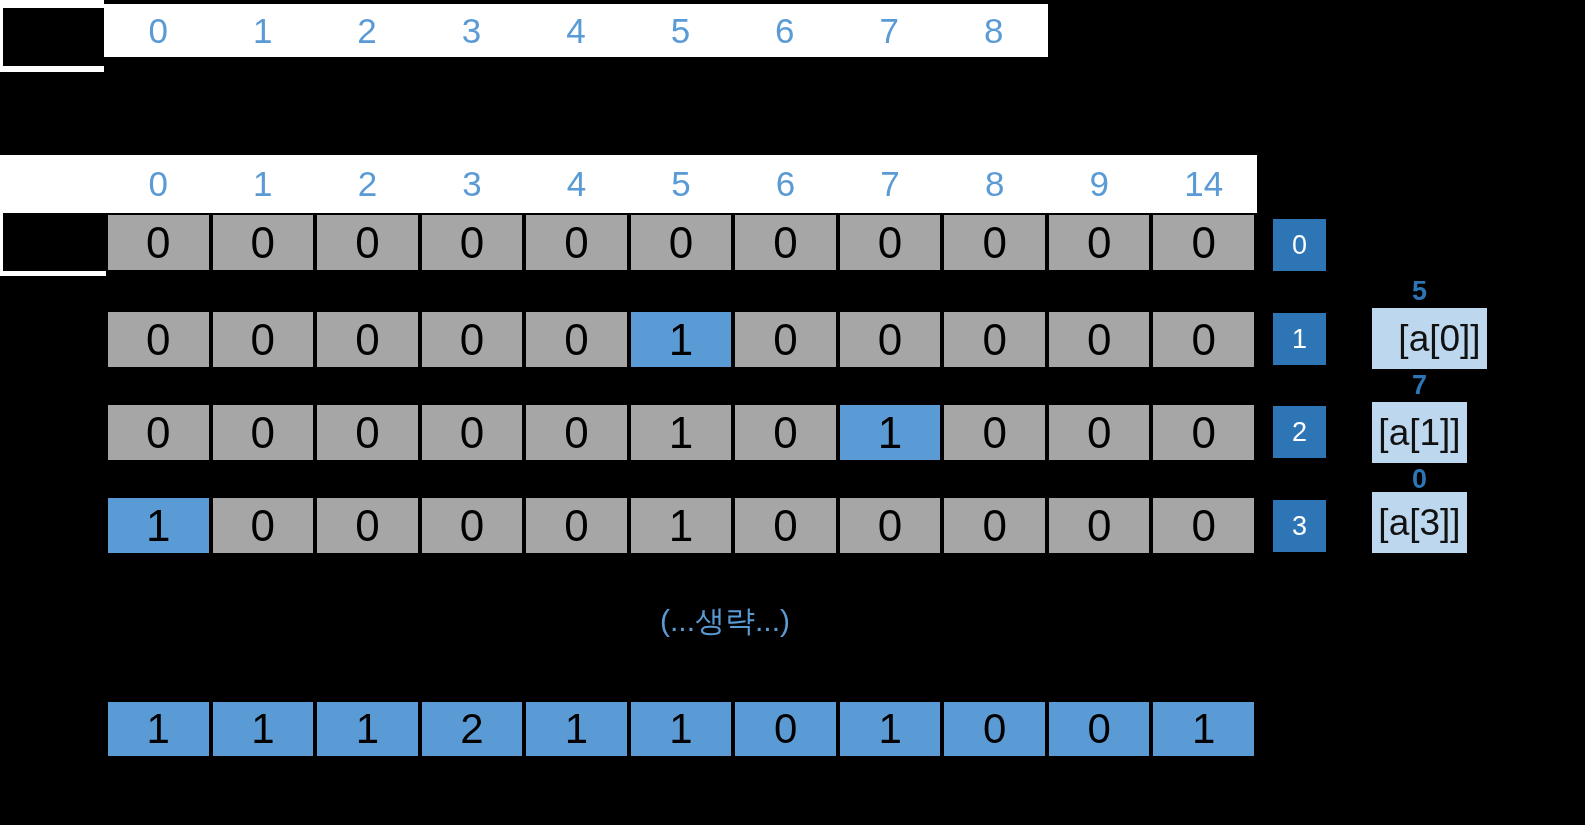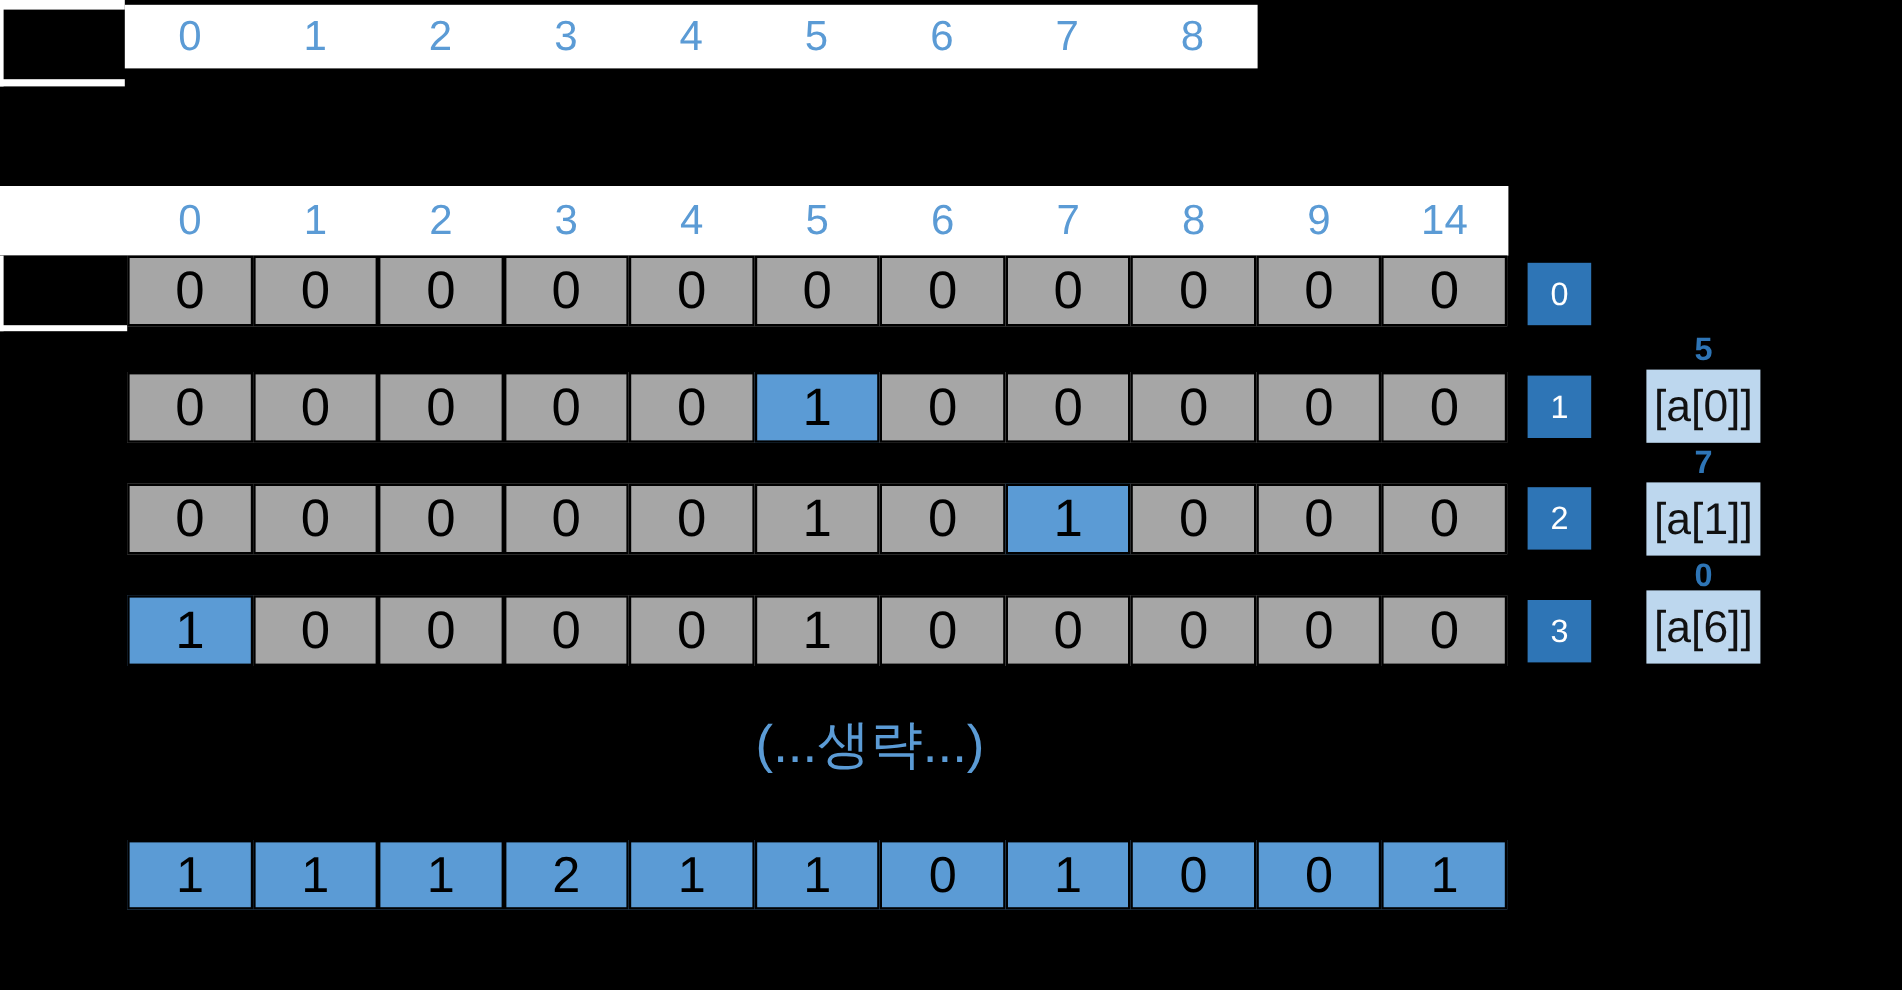--- a/index.html
+++ b/index.html
@@ -36,21 +36,21 @@
     position:absolute; left:1372px; width:95px; height:30px; text-align:center;
     color:#2E75B6; font-size:27px; font-weight:700; line-height:30px;
   }
   .refbox {
     position:absolute; left:1372px; width:95px; height:61px;
     background:#BDD7EE; color:#111; display:flex; align-items:center; justify-content:center;
     font-size:37px; font-weight:300;
   }
   #omission {
     position:absolute; left:420px; top:594px; width:610px; height:54px;
-    text-align:center; color:#5B9BD5; font-size:44px; font-weight:300; line-height:54px;
+    text-align:center; color:#5B9BD5; font-size:30px; font-weight:300; line-height:54px;
   }
 </style>
 </head>
 <body>
 
 <div id="canvas">
 
   <div class="bar" style="left:0; top:4px; width:1048px; height:53px;"></div>
   <div class="idxrow" style="left:106px; top:4px; width:940px; height:53px;">
     <span class="idx">0</span>
@@ -104,21 +104,21 @@
     <div class="cell">0</div>
     <div class="cell hl">1</div>
     <div class="cell">0</div>
     <div class="cell">0</div>
     <div class="cell">0</div>
     <div class="cell">0</div>
     <div class="cell">0</div>
   </div>
   <div class="badge" style="top:313px;">1</div>
   <div class="refnum" style="top:276px;">5</div>
-  <div class="refbox" style="top:308px;">[a[0]]</div>
+  <div class="refbox" style="top:308px;padding-left:20px;">[a[0]]</div>
 
   <div class="row" style="top:403px;">
     <div class="cell">0</div>
     <div class="cell">0</div>
     <div class="cell">0</div>
     <div class="cell">0</div>
     <div class="cell">0</div>
     <div class="cell">1</div>
     <div class="cell">0</div>
     <div class="cell hl">1</div>
@@ -138,21 +138,21 @@
     <div class="cell">0</div>
     <div class="cell">1</div>
     <div class="cell">0</div>
     <div class="cell">0</div>
     <div class="cell">0</div>
     <div class="cell">0</div>
     <div class="cell">0</div>
   </div>
   <div class="badge" style="top:500px;">3</div>
   <div class="refnum" style="top:464px;">0</div>
-  <div class="refbox" style="top:492px;">[a[6]]</div>
+  <div class="refbox" style="top:492px;">[a[3]]</div>
 
   <div id="omission">(...생략...)</div>
 
   <div class="row final" style="top:700px; height:58px;">
     <div class="cell">1</div>
     <div class="cell">1</div>
     <div class="cell">1</div>
     <div class="cell">2</div>
     <div class="cell">1</div>
     <div class="cell">1</div>

